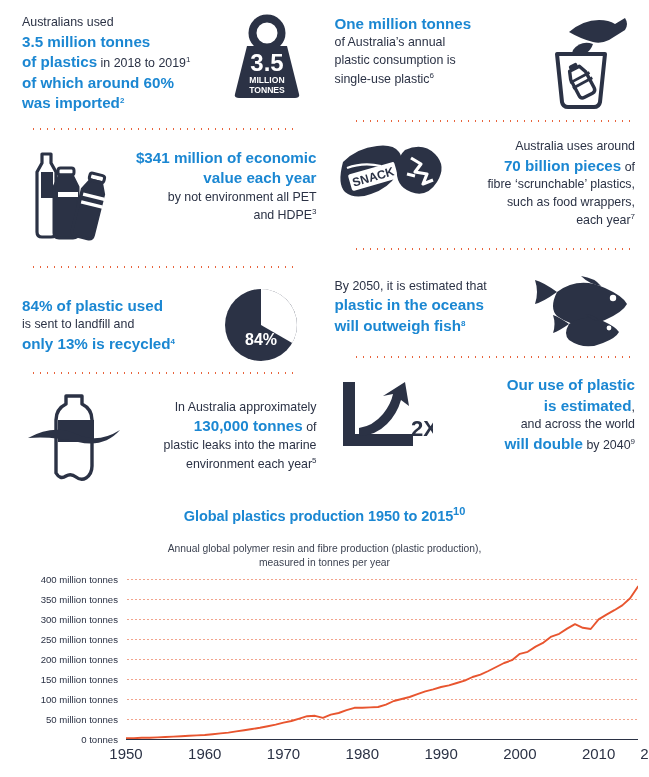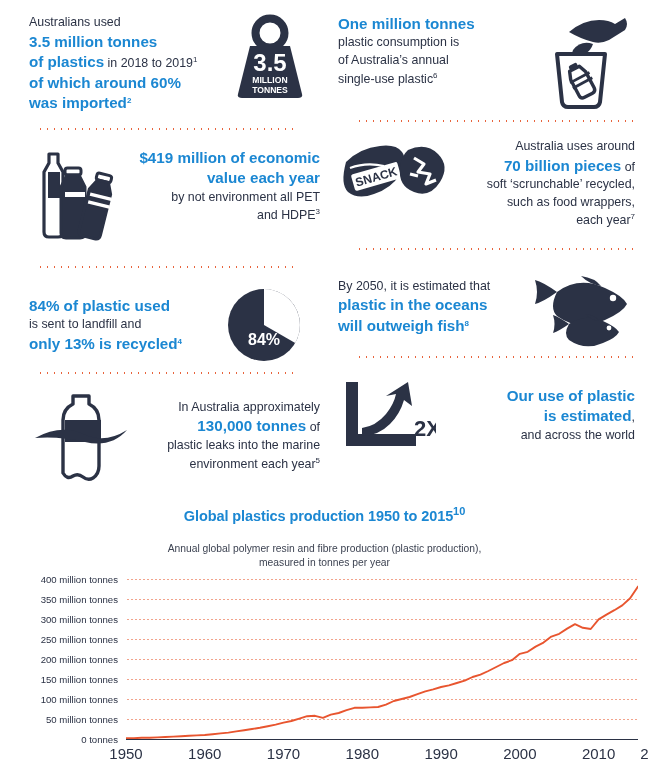--- a/index.html
+++ b/index.html
@@ -9,21 +9,21 @@
     font-family: "Liberation Sans", sans-serif;
     color: #2b3245;
     overflow: hidden;
     position: relative;
   }
   .infographic { width: 649px; position: relative; }
 
   
   .cols { display: flex; width: 649px; }
   .col { width: 324.5px; position: relative; }
-  .col-left { padding: 0 8px 0 22px; margin-left: 7px; }
+  .col-left { padding: 0 8px 0 22px; }
   .col-right { padding: 0 14px 0 10px; }
 
   .fact {
     display: flex;
     align-items: flex-start;
     position: relative;
   }
   .fact-text { font-size: 12.4px; line-height: 1.42; color: #2b3245; }
   .fact-text .bigline { color: #1b87d2; font-weight: bold; font-size: 15.2px; line-height:1.34; }
   .fact-text sup { font-size: 8px; vertical-align: super; font-weight: normal; }
@@ -112,21 +112,21 @@
 
             <g transform="rotate(14 70 60)">
               <rect x="60" y="26" width="15" height="7" rx="2.5" fill="none" stroke="#2b3245" stroke-width="3"></rect>
               <path d="M62 33 h11 l5 11 v42 q0 5 -5 5 h-12 q-5 0 -5 -5 v-42 z" fill="#2b3245" stroke="#2b3245" stroke-width="3" stroke-linejoin="round"></path>
               <rect x="58" y="47" width="22" height="3.4" fill="#ffffff"></rect>
               <rect x="58" y="55" width="22" height="3.4" fill="#ffffff"></rect>
             </g>
           </svg>
         </div>
         <div class="fact-text right-al" style="flex:1; padding-top:6px;">
-          <div class="bigline">$419 million of economic</div>
+          <div class="bigline">$341 million of economic</div>
           <div class="bigline">value each year</div>
           <div>by not environment all PET</div>
           <div>
             <span>and HDPE</span><sup>3</sup>
           </div>
         </div>
       </div>
 
       <div class="divider" style="margin:6px 22px 0 8px;"></div>
 
@@ -169,22 +169,22 @@
         </div>
       </div>
 
     </div>
 
     <div class="col col-right">
 
       <div class="fact" style="padding-top:14px; min-height:110px;">
         <div class="fact-text" style="flex:1;">
           <div class="bigline">One million tonnes</div>
+          <div>of Australia’s annual</div>
           <div>plastic consumption is</div>
-          <div>of Australia’s annual</div>
           <div>
             <span>single-use plastic</span><sup>6</sup>
           </div>
         </div>
         <div class="icon-box" style="width:100px;">
           <svg width="92" height="96" viewBox="0 0 92 96">
 
             <path d="M34 18 q14 -12 30 -12 q10 0 16 4 l10 -6 q4 6 0 12 l-16 10 q-8 4 -16 2 q-12 -3 -24 -10 z" fill="#2b3245"></path>
 
             <path d="M22 40 h48 l-5 48 q-1 5 -6 5 h-26 q-5 0 -6 -5 z" fill="none" stroke="#2b3245" stroke-width="4" stroke-linejoin="round"></path>
@@ -216,21 +216,21 @@
             <path d="M70 16 q18 -8 30 4 q12 12 2 28 q-10 16 -26 10 q-16 -6 -14 -24 q1 -12 8 -18 z" fill="#2b3245"></path>
             <path d="M76 24 l10 6 l-6 8 l12 2 l-4 10 l10 -4" stroke="#ffffff" stroke-width="3.2" fill="none" stroke-linejoin="round"></path>
             <path d="M72 40 l8 2" stroke="#ffffff" stroke-width="3" fill="none"></path>
           </svg>
         </div>
         <div class="fact-text right-al" style="flex:1; padding-top:4px;">
           <div>Australia uses around</div>
           <div>
             <span class="bigline">70 billion pieces</span><span> of</span>
           </div>
-          <div>soft ‘scrunchable’ recycled,</div>
+          <div>fibre ‘scrunchable’ plastics,</div>
           <div>such as food wrappers,</div>
           <div>
             <span>each year</span><sup>7</sup>
           </div>
         </div>
       </div>
 
       <div class="divider" style="margin:8px 0 0 18px;"></div>
 
       <div class="fact" style="padding-top:14px; min-height:96px; align-items:center;">
@@ -266,20 +266,23 @@
             <path d="M24 50 q14 -2 24 -14 q8 -10 10 -20 l-10 2 l22 -14 l4 24 l-8 -6 q-4 14 -14 24 q-12 12 -28 12 z" fill="#2b3245"></path>
             <text x="76" y="58" fill="#2b3245" font-size="22" font-weight="bold" font-family="Liberation Sans, sans-serif">2X</text>
           </svg>
         </div>
         <div class="fact-text right-al" style="flex:1;">
           <div class="bigline">Our use of plastic</div>
           <div>
             <span class="bigline">is estimated</span><span>,</span>
           </div>
           <div>and across the world</div>
+          <div>
+            <span class="bigline">will double</span><span> by 2040</span><sup>9</sup>
+          </div>
         </div>
       </div>
 
     </div>
   </div>
 
   <div class="chart-wrap">
     <div class="chart-title">
       <span>Global plastics production 1950 to 2015</span><sup>10</sup>
     </div>

